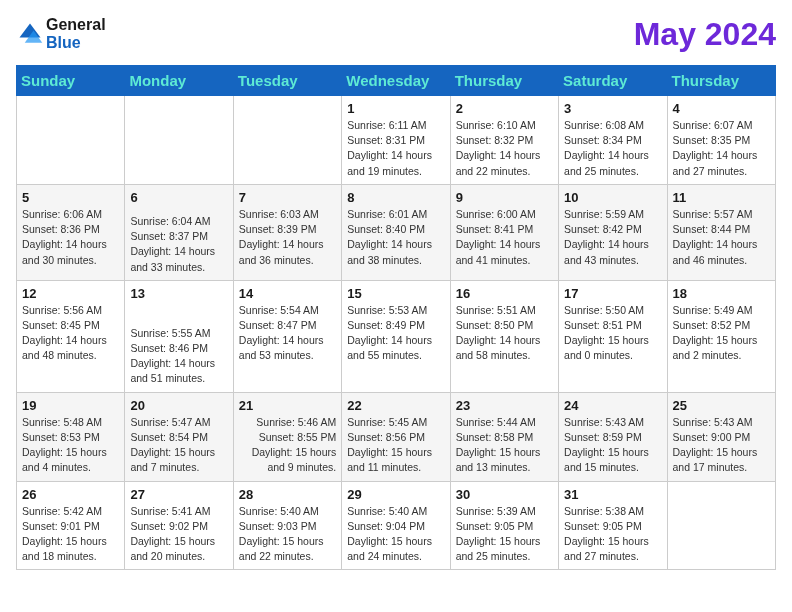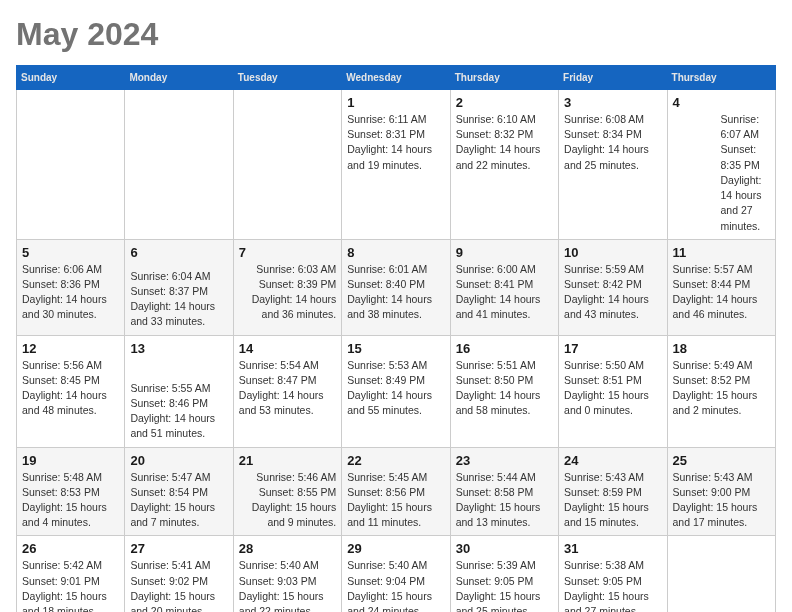--- a/index.html
+++ b/index.html
@@ -24,35 +24,35 @@
       width: 28px;
       height: 28px;
       margin-right: 2px;
     }
     .title-block {
       text-align: right;
     }
     .month-year {
       font-size: 32px;
       font-weight: bold;
-      color: #737373;
+      color: #6d28d9;
     }
     .location {
       font-size: 15px;
       color: #333;
     }
     .calendar {
       width: 100%;
       border-collapse: collapse;
       border: 1px solid #ccc;
     }
     .calendar th {
       background: #1565c0;
-      color: #e5e5e5;
-      font-size: 10px;
+      color: #5eead4;
+      font-size: 15px;
       font-weight: bold;
       padding: 6px 4px;
       text-align: left;
       border: 1px solid #1565c0;
     }
     .calendar td {
       vertical-align: top;
       padding: 5px 5px;
       border: 1px solid #ccc;
       font-size: 11px;
@@ -77,34 +77,44 @@
       line-height: 1.45;
     }
     .empty-cell {
       background: #fff !important;
     }
   </style>
 </head>
 <body>
 
 <div class="header">
+  <div class="logo">
+    <svg class="logo-icon" viewBox="0 0 32 32" xmlns="http://www.w3.org/2000/svg">
+      <polygon points="16,4 28,20 4,20" fill="#1565c0"></polygon>
+      <polygon points="20,12 30,26 10,26" fill="#2196f3" opacity="0.7"></polygon>
+    </svg>
+    <div>
+      <div style="font-size:16px;font-weight:bold;color:#1a1a1a;line-height:1.1;">General</div>
+      <div style="font-size:16px;font-weight:bold;color:#1565c0;line-height:1.1;">Blue</div>
+    </div>
+  </div>
   <div class="title-block">
     <div class="month-year">May 2024</div>
   </div>
 </div>
 
 <table class="calendar">
   <thead>
     <tr>
     <th>Sunday</th>
         <th>Monday</th>
         <th>Tuesday</th>
         <th>Wednesday</th>
         <th>Thursday</th>
-        <th>Friday</th>
+        <th>Saturday</th>
         <th>Thursday</th>
       </tr>
   </thead>
   <tbody id="calendar-body">
   <tr>
         <td class="empty-cell"></td>
         <td class="empty-cell"></td>
         <td class="empty-cell"></td>
         <td>
           <span class="day-num">1</span>
@@ -122,21 +132,21 @@
         </td>
         <td>
           <span class="day-num">3</span>
           <div class="day-info" style="white-space: pre-line;">Sunrise: 6:08 AM
 Sunset: 8:34 PM
 Daylight: 14 hours
 and 25 minutes.</div>
         </td>
         <td>
           <span class="day-num">4</span>
-          <div class="day-info" style="white-space: pre-line; margin-left: 48px;">Sunrise: 6:07 AM
+          <div class="day-info" style="white-space: pre-line;">Sunrise: 6:07 AM
 Sunset: 8:35 PM
 Daylight: 14 hours
 and 27 minutes.</div>
         </td>
       </tr>
       <tr>
         <td>
           <span class="day-num">5</span>
           <div class="day-info" style="white-space: pre-line;">Sunrise: 6:06 AM
 Sunset: 8:36 PM
@@ -145,21 +155,21 @@
         </td>
         <td>
           <span class="day-num">6</span>
           <div class="day-info" style="white-space: pre-line; margin-top: 9px;">Sunrise: 6:04 AM
 Sunset: 8:37 PM
 Daylight: 14 hours
 and 33 minutes.</div>
         </td>
         <td>
           <span class="day-num">7</span>
-          <div class="day-info" style="white-space: pre-line; text-align: right;">Sunrise: 6:03 AM
+          <div class="day-info" style="white-space: pre-line;">Sunrise: 6:03 AM
 Sunset: 8:39 PM
 Daylight: 14 hours
 and 36 minutes.</div>
         </td>
         <td>
           <span class="day-num">8</span>
           <div class="day-info" style="white-space: pre-line;">Sunrise: 6:01 AM
 Sunset: 8:40 PM
 Daylight: 14 hours
 and 38 minutes.</div>

